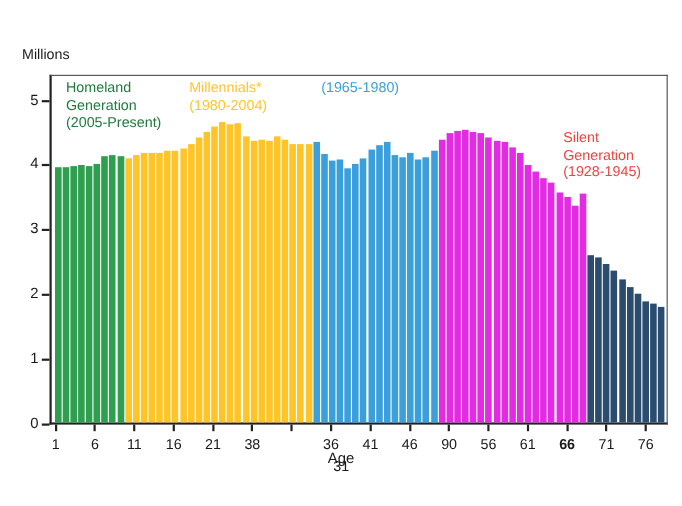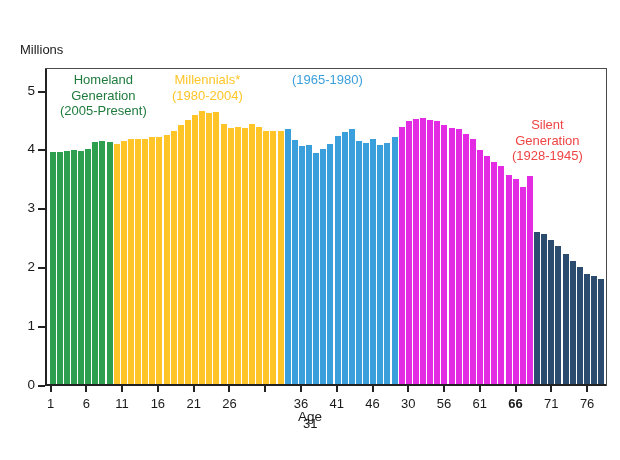--- a/index.html
+++ b/index.html
@@ -80,21 +80,21 @@
     position:absolute;left:22px;top:432px;
     font-size:12.5px;color:#1a1a1a;
   }
   
   .gen-ann{
     position:absolute;
     font-size:13px;line-height:15.5px;
     font-weight:normal;
     white-space:nowrap;
   }
-  .gen-ann div{white-space:nowrap;text-align:center;}
+  .gen-ann div{white-space:nowrap;}
 </style>
 </head>
 <body>
 
 <div id="figure">
 
   <div class="ylabel">Millions</div>
 
   <div id="plot">
     <div id="bars">
@@ -201,31 +201,31 @@
       <div class="xtlabel" style="position: absolute; left: 50.5769px; top: 396px;">1</div>
       <div class="xtick" style="position: absolute; left: 85.3462px; top: 386px;"></div>
       <div class="xtlabel" style="position: absolute; left: 86.3462px; top: 396px;">6</div>
       <div class="xtick" style="position: absolute; left: 121.115px; top: 386px;"></div>
       <div class="xtlabel" style="position: absolute; left: 122.115px; top: 396px;">11</div>
       <div class="xtick" style="position: absolute; left: 156.885px; top: 386px;"></div>
       <div class="xtlabel" style="position: absolute; left: 157.885px; top: 396px;">16</div>
       <div class="xtick" style="position: absolute; left: 192.654px; top: 386px;"></div>
       <div class="xtlabel" style="position: absolute; left: 193.654px; top: 396px;">21</div>
       <div class="xtick" style="position: absolute; left: 228.423px; top: 386px;"></div>
-      <div class="xtlabel" style="position: absolute; left: 229.423px; top: 396px;">26</div>
+      <div class="xtlabel" style="position: absolute; left: 229.423px; top: 396px;">38</div>
       <div class="xtick" style="position: absolute; left: 264.192px; top: 386px;"></div>
       <div class="xtlabel" style="position: absolute; left: 265.192px; top: 416px; margin-left: 32px;">31</div>
       <div class="xtick" style="position: absolute; left: 299.962px; top: 386px;"></div>
       <div class="xtlabel" style="position: absolute; left: 300.962px; top: 396px;">36</div>
       <div class="xtick" style="position: absolute; left: 335.731px; top: 386px;"></div>
       <div class="xtlabel" style="position: absolute; left: 336.731px; top: 396px;">41</div>
       <div class="xtick" style="position: absolute; left: 371.5px; top: 386px;"></div>
       <div class="xtlabel" style="position: absolute; left: 372.5px; top: 396px;">46</div>
       <div class="xtick" style="position: absolute; left: 407.269px; top: 386px;"></div>
-      <div class="xtlabel" style="position: absolute; left: 408.269px; top: 396px;">30</div>
+      <div class="xtlabel" style="position: absolute; left: 408.269px; top: 396px;">90</div>
       <div class="xtick" style="position: absolute; left: 443.038px; top: 386px;"></div>
       <div class="xtlabel" style="position: absolute; left: 444.038px; top: 396px;">56</div>
       <div class="xtick" style="position: absolute; left: 478.808px; top: 386px;"></div>
       <div class="xtlabel" style="position: absolute; left: 479.808px; top: 396px;">61</div>
       <div class="xtick" style="position: absolute; left: 514.577px; top: 386px;"></div>
       <div class="xtlabel" style="position: absolute; left: 515.577px; top: 396px; font-weight: bold;">66</div>
       <div class="xtick" style="position: absolute; left: 550.346px; top: 386px;"></div>
       <div class="xtlabel" style="position: absolute; left: 551.346px; top: 396px;">71</div>
       <div class="xtick" style="position: absolute; left: 586.115px; top: 386px;"></div>
       <div class="xtlabel" style="position: absolute; left: 587.115px; top: 396px;">76</div>

